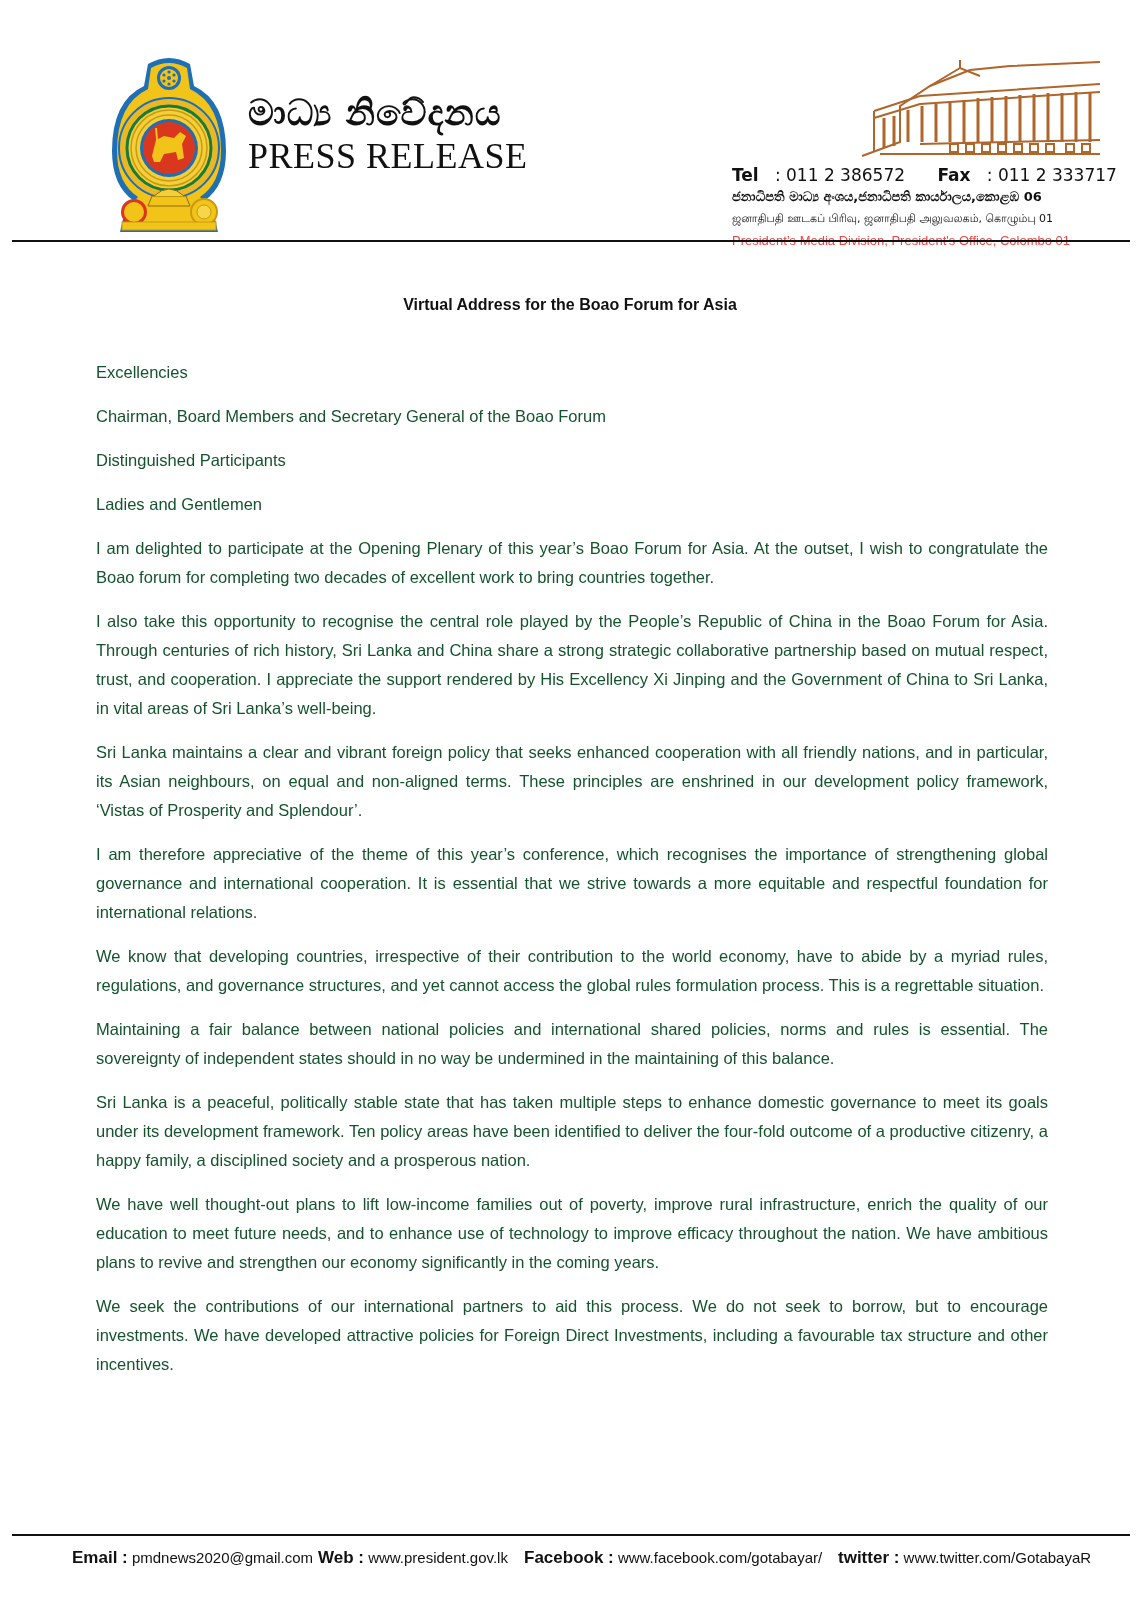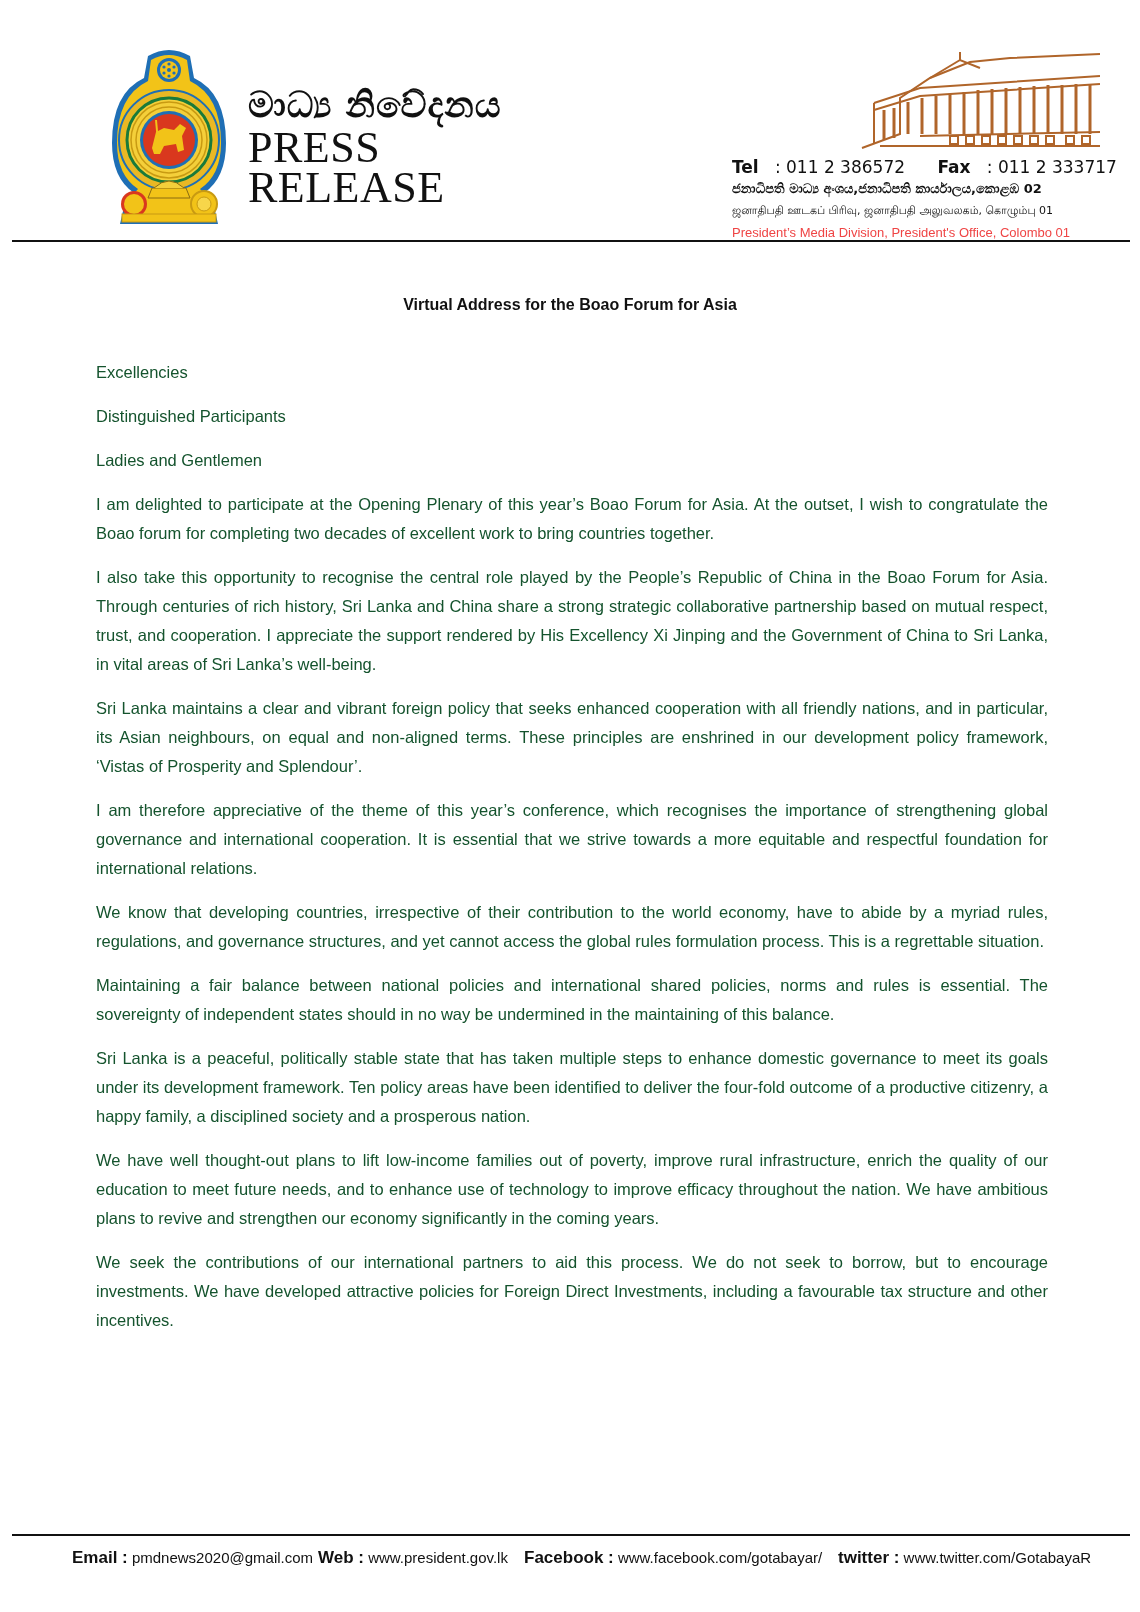--- a/index.html
+++ b/index.html
@@ -1,25 +1,25 @@
 <!DOCTYPE html>
 <html><head>
   <meta charset="utf-8">
   <style>
     html, body { margin: 0; padding: 0; background: #ffffff; }
     body {
       width: 1140px; height: 1612px; position: relative; overflow: hidden;
       font-family: "Liberation Sans", sans-serif; color: #2b2b2b;
     }
-    .header { position: absolute; left: 0; top: 4px; width: 1140px; height: 250px; }
+    .header { position: absolute; left: 0; top: 12px; width: 1140px; height: 250px; }
     .emblem { position: absolute; left: 108px; top: 44px; width: 122px; height: 176px; }
     .brand { position: absolute; left: 248px; top: 78px; width: 290px; }
     .brand .si { font-family: "DejaVu Sans", sans-serif; font-weight: bold; font-size: 36px; color: #111; line-height: 46px; letter-spacing: 1px; }
     .brand .ta { font-family: "DejaVu Sans", sans-serif; font-size: 30px; color: #111; line-height: 40px; letter-spacing: 2px; }
-    .brand .en { font-family: "Liberation Serif", serif; font-size: 44px; color: #111; line-height: 40px; letter-spacing: 0.5px; }
+    .brand .en { font-family: "Liberation Serif", serif; font-size: 36px; color: #111; line-height: 40px; letter-spacing: 0.5px; }
     .building { position: absolute; left: 860px; top: 44px; width: 240px; height: 110px; }
     .contact { position: absolute; left: 732px; top: 152px; width: 370px; }
     .contact .tel { font-family: "DejaVu Sans", sans-serif; font-size: 17px; color: #111; line-height: 22px; white-space: nowrap; }
     .contact .tel b { font-weight: bold; }
     .contact .si2 { font-family: "DejaVu Sans", sans-serif; font-weight: bold; font-size: 13px; color: #111; line-height: 22px; white-space: nowrap; }
     .contact .ta2 { font-family: "DejaVu Sans", sans-serif; font-size: 11px; color: #111; line-height: 22px; white-space: nowrap; }
     .contact .en2 { font-family: Liberation Sans, sans-serif; font-size: 13px; color: #ef4444; line-height: 22px; white-space: nowrap; }
     .rule-top { position: absolute; left: 12px; top: 240px; width: 1118px; height: 2px; background: #111; }
     .title { position: absolute; left: 0; top: 296px; width: 1140px; text-align: center;
       font-family: "Liberation Sans", sans-serif; font-weight: bold; font-size: 16px; color: #111; }
@@ -116,32 +116,33 @@
       <rect x="186" y="88" width="8" height="8"></rect>
         <rect x="206" y="88" width="8" height="8"></rect>
       <rect x="222" y="88" width="8" height="8"></rect>
     </g>
   </svg>
 
   <div class="contact">
     <div class="tel">
       <b>Tel</b>&nbsp;&nbsp;&nbsp;<span>: 011 2 386572</span>&nbsp;&nbsp;&nbsp;&nbsp;&nbsp;&nbsp;<b>Fax</b>&nbsp;&nbsp;&nbsp;<span>: 011 2 333717</span>
     </div>
-    <div class="si2">ජනාධිපති මාධ්‍ය අංශය,ජනාධිපති කාර්යාලය,කොළඹ 02</div>
+    <div class="si2">ජනාධිපති මාධ්‍ය අංශය,ජනාධිපති කාර්යාලය,කොළඹ 06</div>
     <div class="ta2">ஜனாதிபதி ஊடகப் பிரிவு, ஜனாதிபதி அலுவலகம், கொழும்பு 01</div>
     <div class="en2">President’s Media Division, President's Office, Colombo 01</div>
   </div>
 </div>
 
 <div class="rule-top"></div>
 
 <div class="title">Virtual Address for the Boao Forum for Asia</div>
 
 <div class="body">
   <div class="salute">Excellencies</div>
+  <div class="salute">Chairman, Board Members and Secretary General of the Boao Forum</div>
   <div class="salute">Distinguished Participants</div>
   <div class="salute">Ladies and Gentlemen</div>
   <p class="para">I am delighted to participate at the Opening Plenary of this year’s Boao Forum for Asia.  At the outset, I wish to congratulate the Boao forum for completing two decades of excellent work to bring countries together.</p>
   <p class="para">I also take this opportunity to recognise the central role played by the People’s Republic of China in the Boao Forum for Asia. Through centuries of rich history, Sri Lanka and China share a strong strategic collaborative partnership based on mutual respect, trust, and cooperation. I appreciate the support rendered by His Excellency Xi Jinping and the Government of China to Sri Lanka, in vital areas of Sri Lanka’s well-being.</p>
   <p class="para">Sri Lanka maintains a clear and vibrant foreign policy that seeks enhanced cooperation with all friendly nations, and in particular, its Asian neighbours, on equal and non-aligned terms. These principles are enshrined in our development policy framework, ‘Vistas of Prosperity and Splendour’.</p>
   <p class="para">I am therefore appreciative of the theme of this year’s conference, which recognises the importance of strengthening global governance and international cooperation. It is essential that we strive towards a more equitable and respectful foundation for international relations.</p>
   <p class="para">We know that developing countries, irrespective of their contribution to the world economy, have to abide by a myriad rules, regulations, and governance structures, and yet cannot access the global rules formulation process. This is a regrettable situation.</p>
   <p class="para">Maintaining a fair balance between national policies and international shared policies, norms and rules is essential. The sovereignty of independent states should in no way be undermined in the maintaining of this balance.</p>
   <p class="para">Sri Lanka is a peaceful, politically stable state that has taken multiple steps to enhance domestic governance to meet its goals under its development framework. Ten policy areas have been identified to deliver the four-fold outcome of a productive citizenry, a happy family, a disciplined society and a prosperous nation.</p>
   <p class="para">We have well thought-out plans to lift low-income families out of poverty, improve rural infrastructure, enrich the quality of our education to meet future needs, and to enhance use of technology to improve efficacy throughout the nation. We have ambitious plans to revive and strengthen our economy significantly in the coming years.</p>

